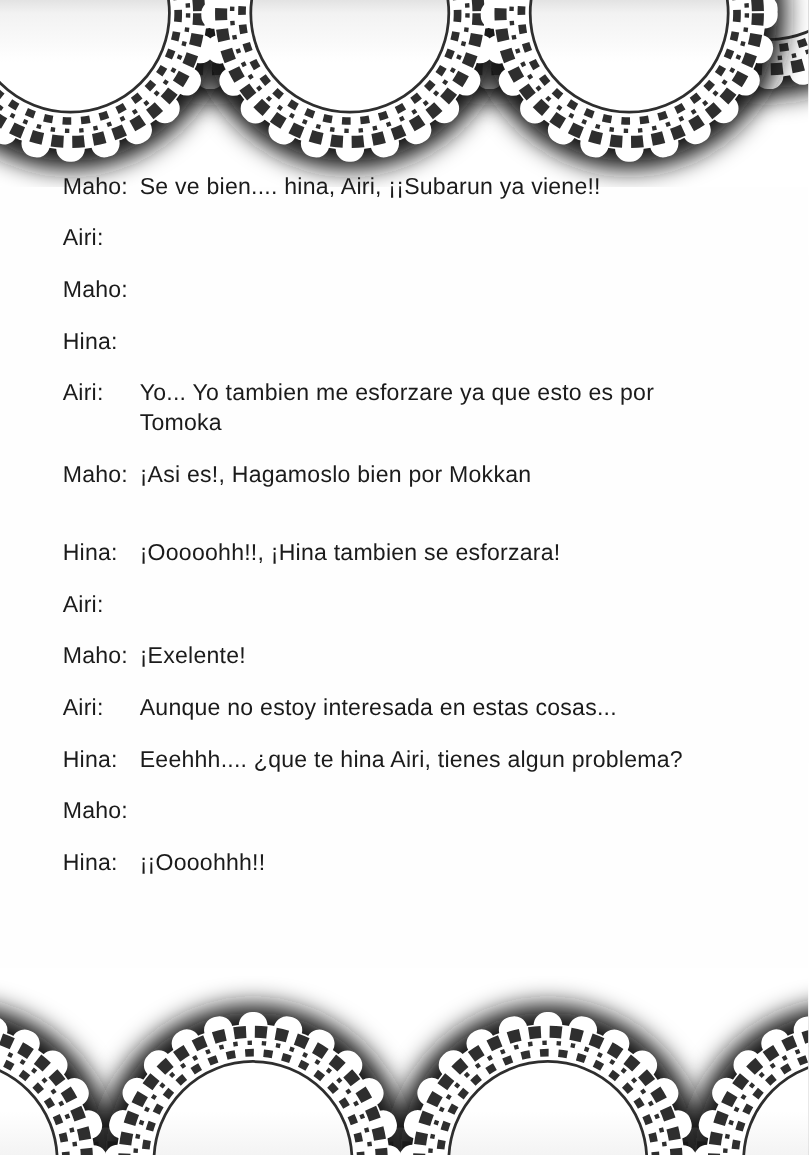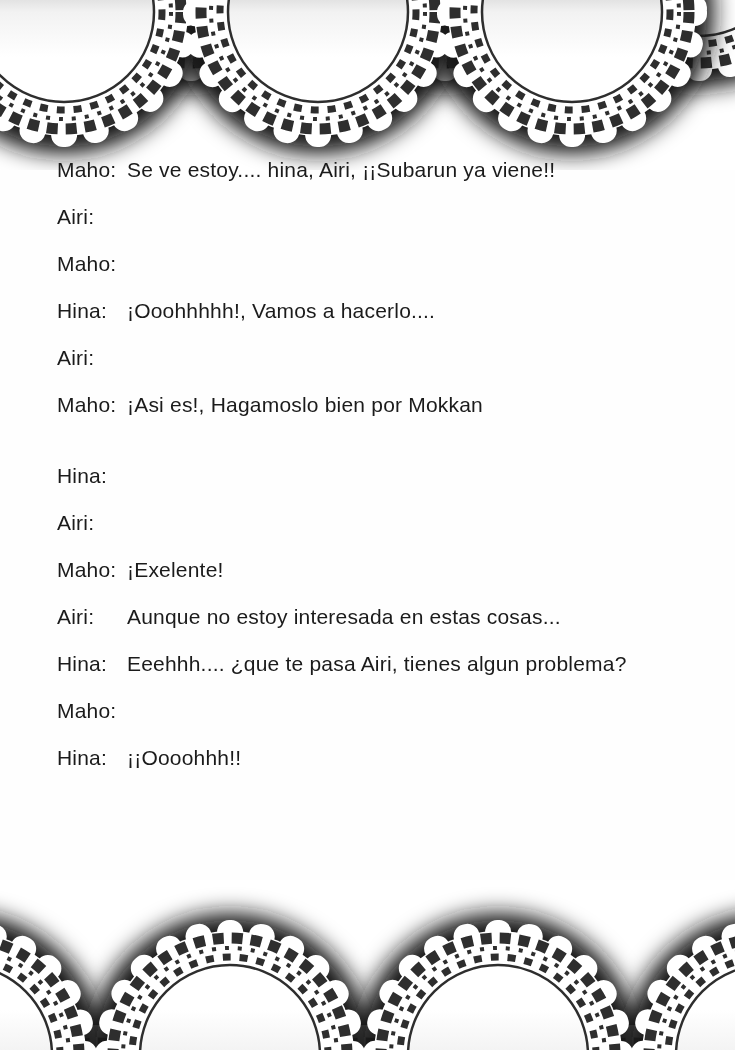--- a/index.html
+++ b/index.html
@@ -102,56 +102,58 @@
       <use href="#doily" x="-38" y="-5"></use>
       <use href="#doily" x="230" y="-5"></use>
       <use href="#doily" x="498" y="-5"></use>
       <use href="#doily" x="766" y="-5"></use>
     </g>
   </svg>
 
   <div class="dialogue">
     <div class="entry">
       <span class="speaker">Maho:</span>
-      <span class="text">Se ve estoy.... hina, Airi, ¡¡Subarun ya viene!!</span>
+      <span class="text">Se ve bien.... hina, Airi, ¡¡Subarun ya viene!!</span>
     </div>
     <div class="entry">
       <span class="speaker">Airi:</span>
     </div>
     <div class="entry">
       <span class="speaker">Maho:</span>
     </div>
     <div class="entry">
       <span class="speaker">Hina:</span>
-      <span class="text">¡Ooohhhhh!, Vamos a hacerlo....</span>
     </div>
     <div class="entry">
       <span class="speaker">Airi:</span>
+      <span class="text">Yo... Yo tambien me esforzare ya que esto es por
+Tomoka</span>
     </div>
     <div class="entry para-gap">
       <span class="speaker">Maho:</span>
       <span class="text">¡Asi es!, Hagamoslo bien por Mokkan</span>
     </div>
     <div class="entry">
       <span class="speaker">Hina:</span>
+      <span class="text">¡Ooooohh!!, ¡Hina tambien se esforzara!</span>
     </div>
     <div class="entry">
       <span class="speaker">Airi:</span>
     </div>
     <div class="entry">
       <span class="speaker">Maho:</span>
       <span class="text">¡Exelente!</span>
     </div>
     <div class="entry">
       <span class="speaker">Airi:</span>
       <span class="text">Aunque no estoy interesada en estas cosas...</span>
     </div>
     <div class="entry">
       <span class="speaker">Hina:</span>
-      <span class="text">Eeehhh.... ¿que te pasa Airi, tienes algun problema?</span>
+      <span class="text">Eeehhh.... ¿que te hina Airi, tienes algun problema?</span>
     </div>
     <div class="entry">
       <span class="speaker">Maho:</span>
     </div>
     <div class="entry">
       <span class="speaker">Hina:</span>
       <span class="text">¡¡Oooohhh!!</span>
     </div>
   </div>
 

